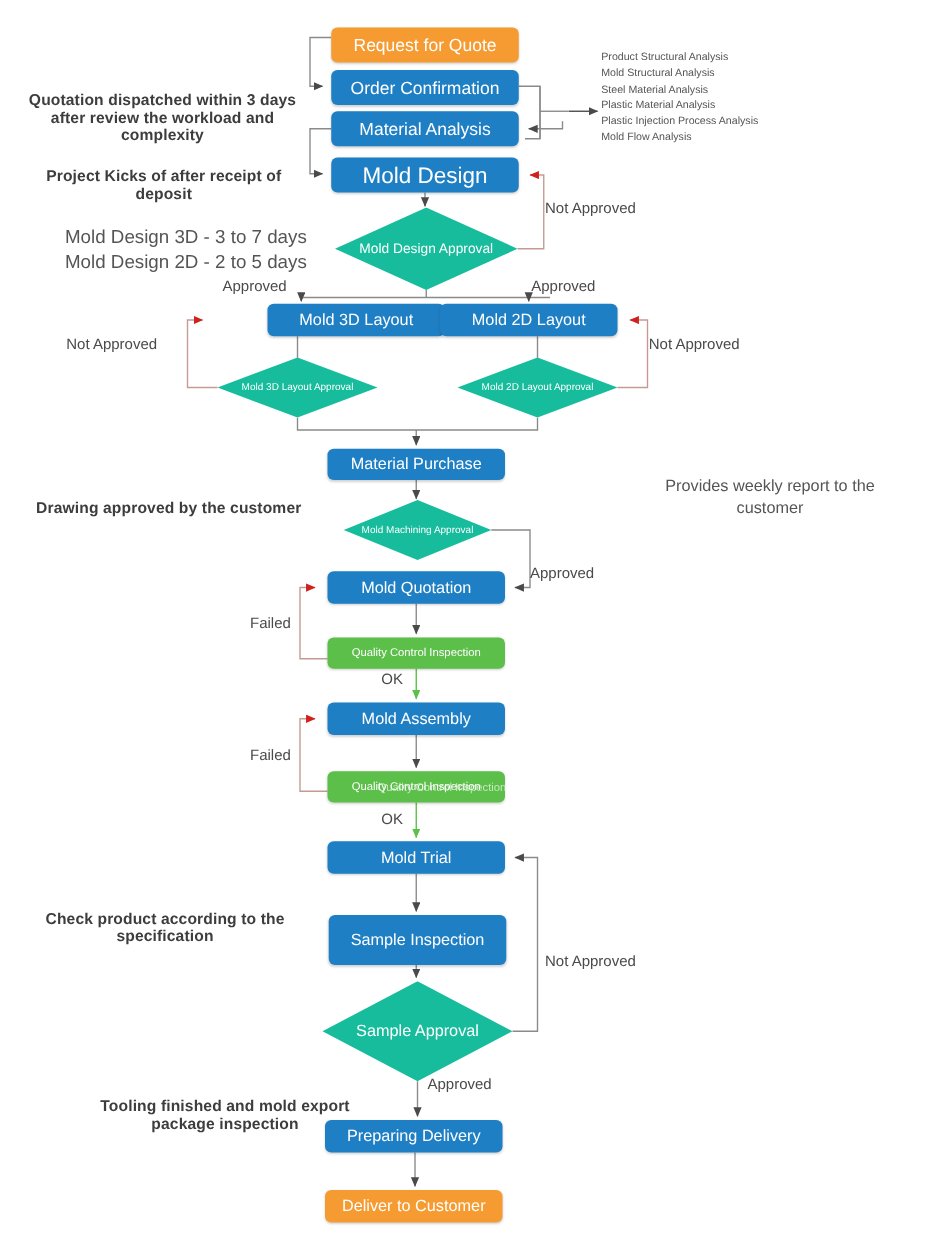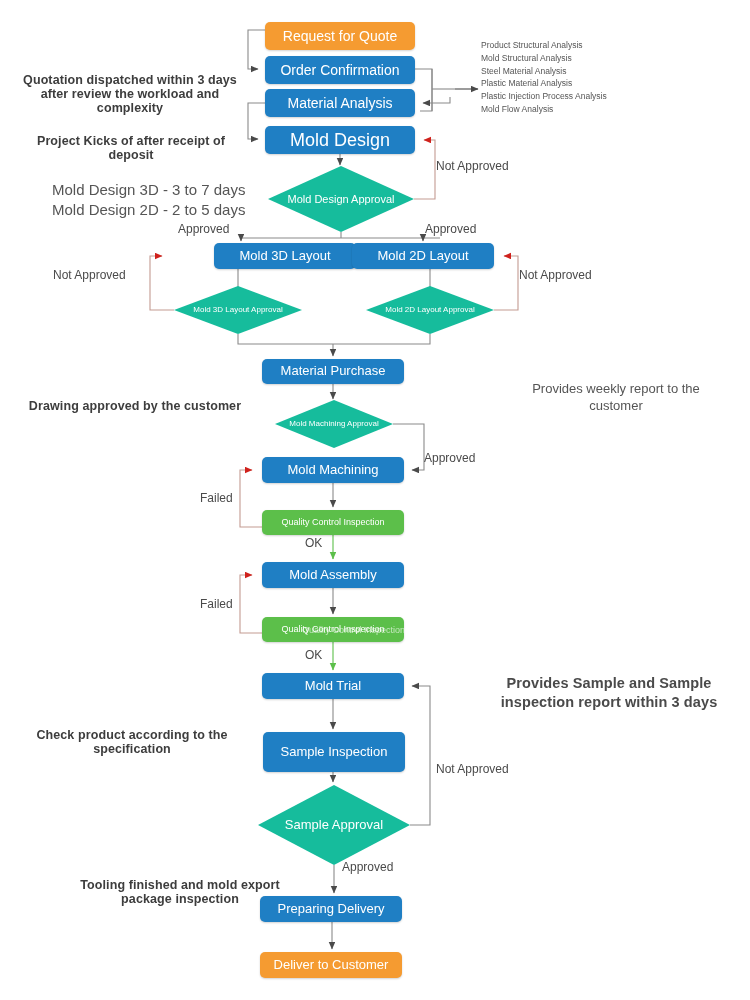--- a/index.html
+++ b/index.html
@@ -215,21 +215,21 @@
   </div>
 
   <div class="node diamond" style="left:275px; top:400px; width:118px; height:48px; font-size:8px;">
     <svg class="diamond-shape" viewBox="0 0 100 100" preserveAspectRatio="none">
       <polygon points="50,0 100,50 50,100 0,50" fill="#16BC9C"></polygon>
     </svg>
     <span class="diamond-label">Mold Machining Approval</span>
   </div>
 
   <div class="node box" style="left:262px; top:457px; width:142px; height:26px; background:#1F7FC4; font-size:13px;">
-    <span>Mold Machining</span>
+    <span>Mold Quotation</span>
   </div>
 
   <div class="node box" style="left:262px; top:510px; width:142px; height:25px; background:#5CBF4A; font-size:9px;">
     <span>Quality Control Inspection</span>
   </div>
 
   <div class="node box" style="left:262px; top:562px; width:142px; height:26px; background:#1F7FC4; font-size:13px;align-items:center;">
     <span>Mold Assembly</span>
   </div>
 
@@ -285,21 +285,20 @@
   </div>
 
   <div class="ann bold" style="left:24px; top:374px; width:222px; font-size:12.5px;margin-top:25px;">Drawing approved by the customer</div>
 
   <div class="ann bold" style="left:25px; top:728px; width:214px; font-size:12.5px;">Check product according to the specification</div>
 
   <div class="ann bold" style="left:25px; top:878px; width:214px; font-size:12.5px;margin-left:48px;">Tooling finished and mold export package inspection</div>
 
   <div class="ann plain" style="left:505px; top:381px; width:222px; font-size:13px; line-height:1.3;">Provides weekly report to the customer</div>
 
-  <div class="ann bold" style="left:478px; top:674px; width:262px; font-size:14.5px; line-height:1.3; color:#4a4a4a;">Provides Sample and Sample inspection report within 3 days</div>
 
   <div class="ann left-list plain" style="left:481px; top:39px; width:200px; font-size:8.5px; line-height:1.5;">
     <div>Product Structural Analysis</div>
     <div>Mold Structural Analysis</div>
     <div>Steel Material Analysis</div>
     <div>Plastic Material Analysis</div>
     <div>Plastic Injection Process Analysis</div>
     <div>Mold Flow Analysis</div>
   </div>
 

